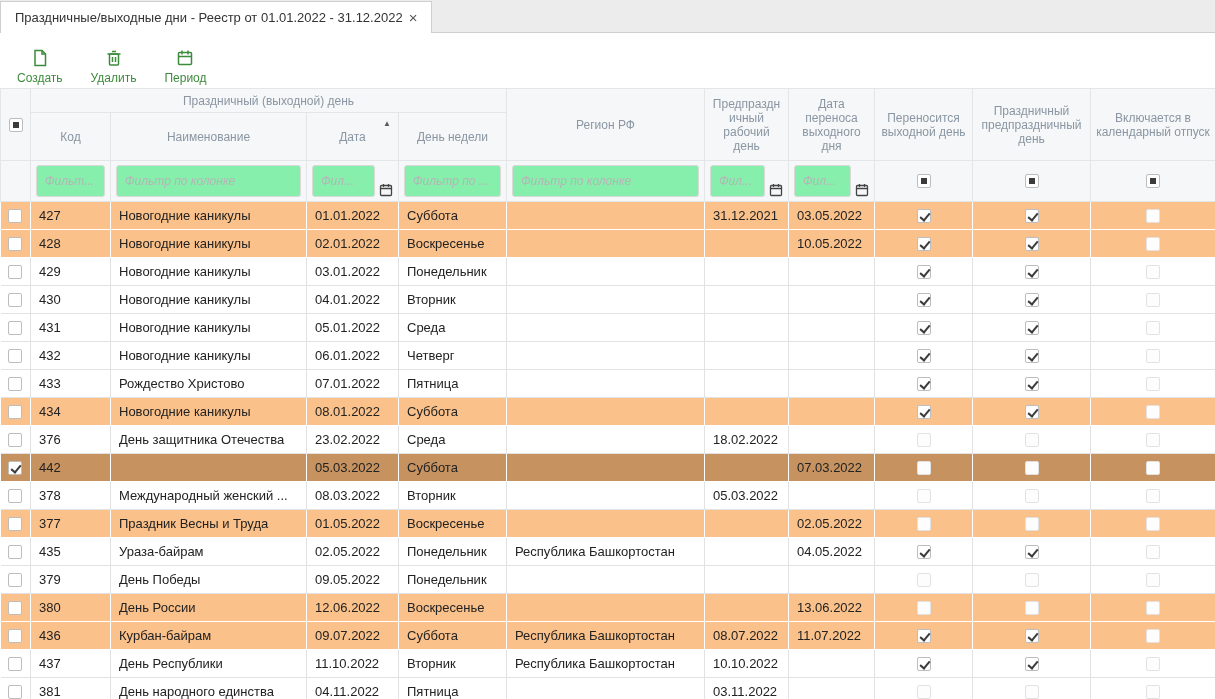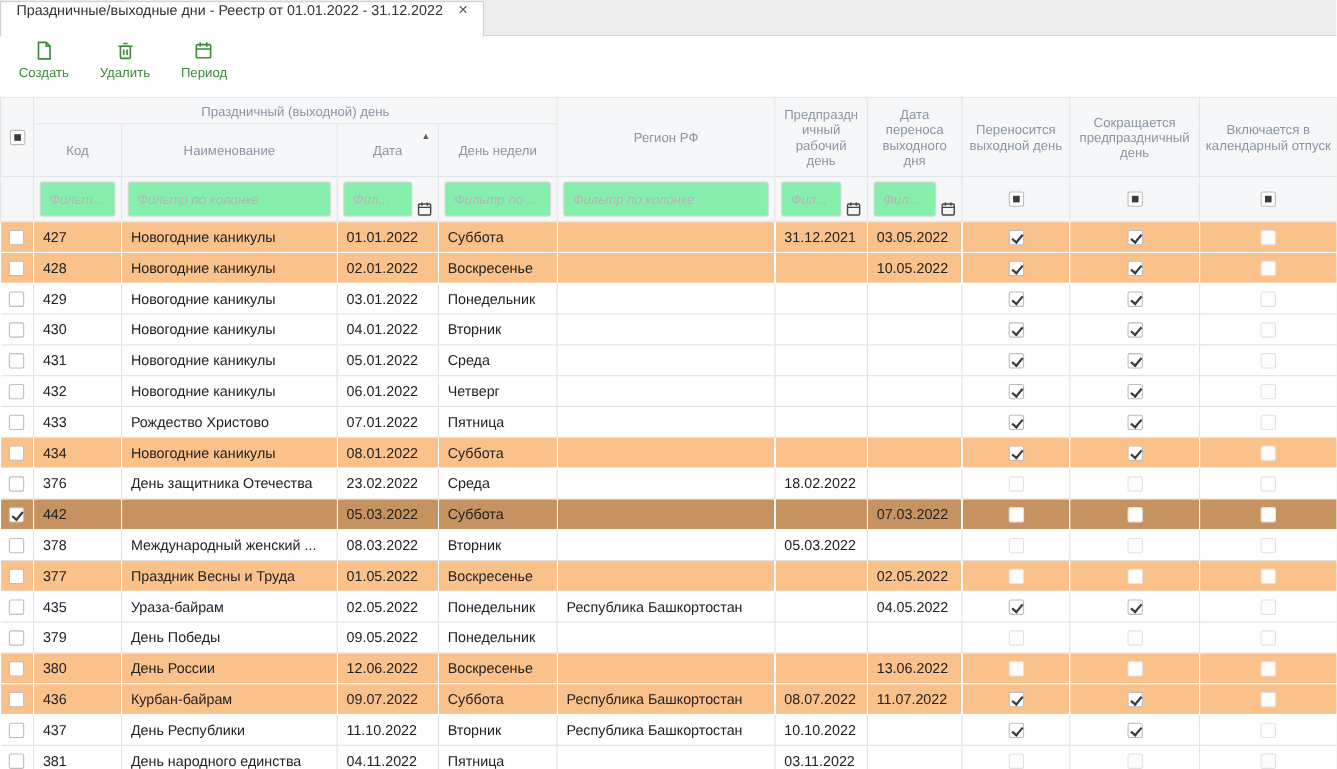--- a/index.html
+++ b/index.html
@@ -7,28 +7,28 @@
     width: 1215px; height: 699px; overflow: hidden;
     font-family: "Liberation Sans", "DejaVu Sans", sans-serif;
     background: #fff; color: var(--text, #333);
   }
   
   .tabbar {
     height: 33px; background: #ececec; border-bottom: 1px solid #cfcfcf;
     display: flex; align-items: flex-end;
   }
   .tab {
-    height: 32px; display: flex; gap: 14px;
+    height: 32px; display: flex; align-items: center; gap: 6px;
     padding: 0 14px; background: #fff;
     border: 1px solid #cfcfcf; border-bottom: none; margin-bottom: -1px;
     font-size: 13px; color: #333; cursor: default;
   }
   .tab-close { color: #555; font-size: 15px; line-height: 1; cursor: pointer; }
   
-  .toolbar { height: 55px; background: #fff; display: flex; align-items: flex-start; padding: 0 8px; gap: 10px; }
+  .toolbar { height: 55px; background: #fff; display: flex; align-items: flex-end; padding: 0 8px; gap: 10px; }
   .tb-btn { display: flex; flex-direction: column; align-items: center; gap: 3px; padding: 3px 9px; cursor: pointer; }
   .tb-btn svg { display: block; }
   .tb-label { color: var(--accent_green, #3c8b3c); font-size: 12px; white-space: nowrap; }
   
   table.grid { border-collapse: collapse; table-layout: fixed; width: 1215px; }
   thead th {
     background: #f6f7f8; color: var(--header_text, #8a96a3); font-weight: normal;
     font-size: 12px; border: 1px solid #e3e5e7; vertical-align: middle;
     text-align: center; padding: 2px 5px; overflow-wrap: break-word;
   }
@@ -126,21 +126,21 @@
     <thead>
       <tr class="hrow1">
         <th rowspan="2" class="cbcell">
           <span class="cb ind"></span>
         </th>
         <th colspan="4"><span>Праздничный (выходной) день</span></th>
         <th rowspan="2"><span>Регион РФ</span></th>
         <th rowspan="2"><span>Предпраздничный рабочий день</span></th>
         <th rowspan="2"><span>Дата переноса выходного дня</span></th>
         <th rowspan="2"><span>Переносится выходной день</span></th>
-        <th rowspan="2"><span>Сокращается предпраздничный день</span></th>
+        <th rowspan="2"><span>Праздничный предпраздничный день</span></th>
         <th rowspan="2"><span>Включается в календарный отпуск</span></th>
       </tr>
       <tr class="hrow2">
         <th><span>Код</span></th>
         <th><span>Наименование</span></th>
         <th>
           <div class="hc">
               <span>Дата</span>
             <span class="sort">▲</span>
           </div>

